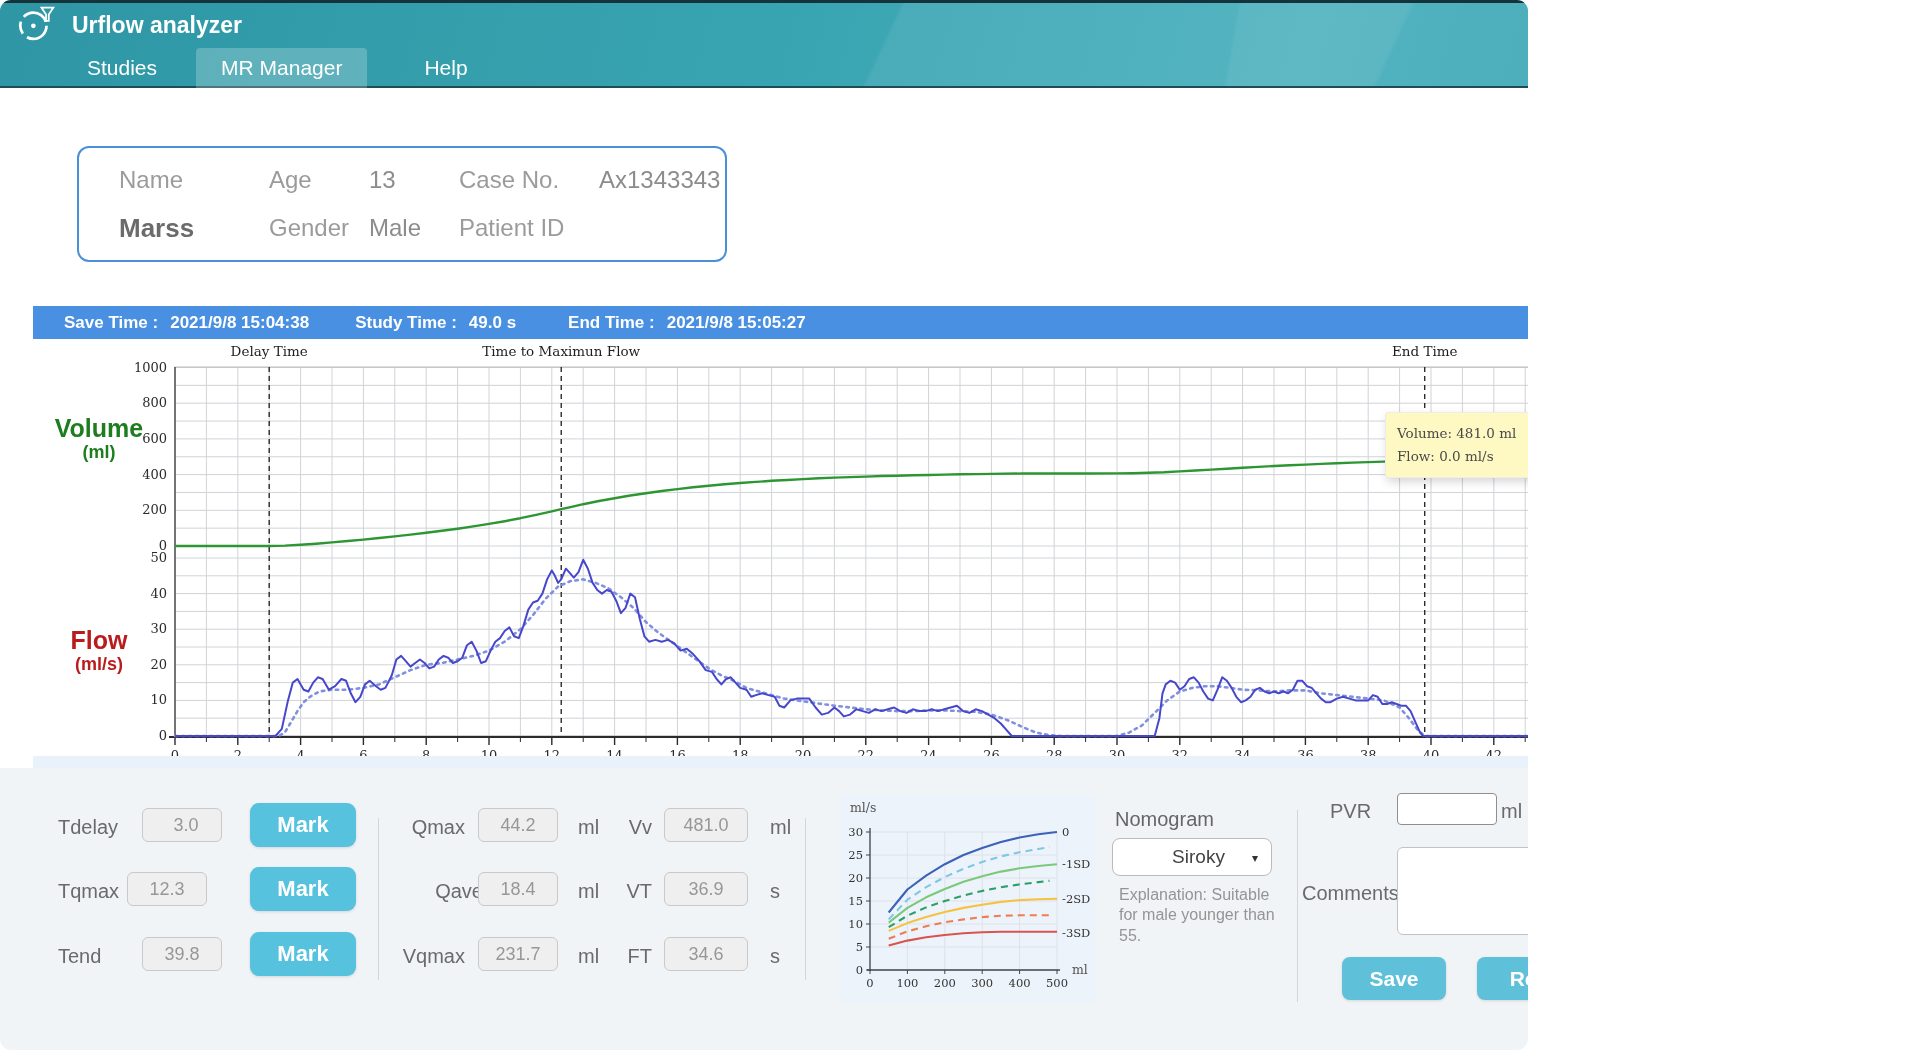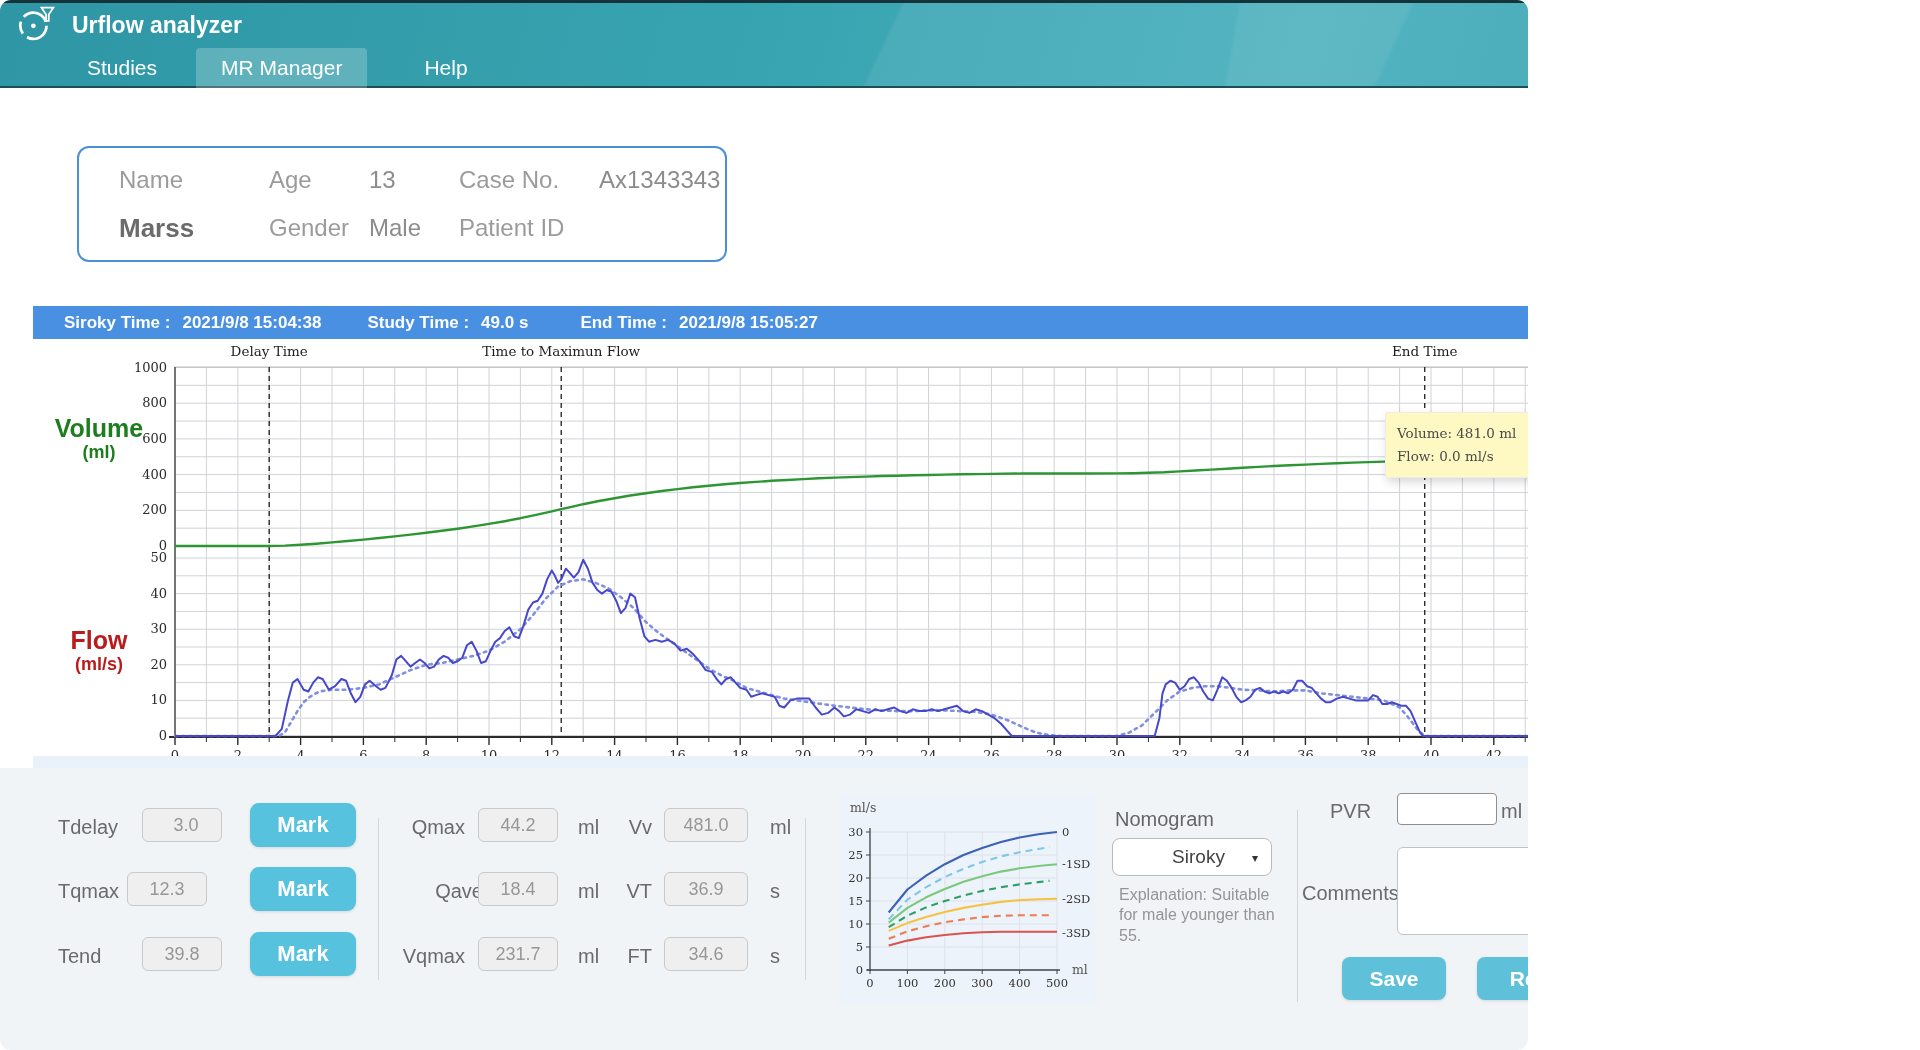--- a/index.html
+++ b/index.html
@@ -134,21 +134,21 @@
     <span>Case No.</span>
     <span class="pv">Ax1343343</span>
     <span class="pname">Marss</span>
     <span>Gender</span>
     <span class="pv">Male</span>
     <span>Patient ID</span>
     <span class="pv"></span>
   </div>
 
   <div class="time-bar">
-    <span class="tb-label">Siroky Time :</span>
+    <span class="tb-label">Save Time :</span>
     <span class="tb-value">2021/9/8 15:04:38</span>
     <span class="tb-label sp42">Study Time :</span>
     <span class="tb-value">49.0 s</span>
     <span class="tb-label sp48">End Time :</span>
     <span class="tb-value">2021/9/8 15:05:27</span>
   </div>
 
   <div class="chart-panel">
     <div class="axis-title vol-title">
       <div>Volume</div>

